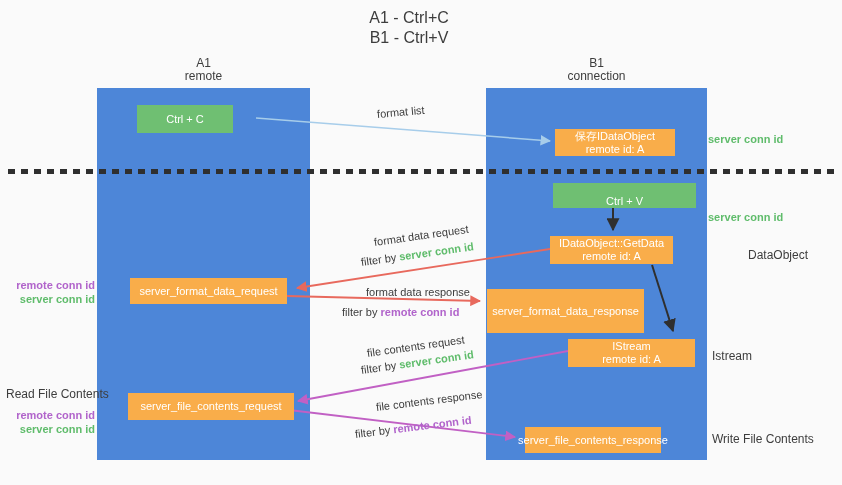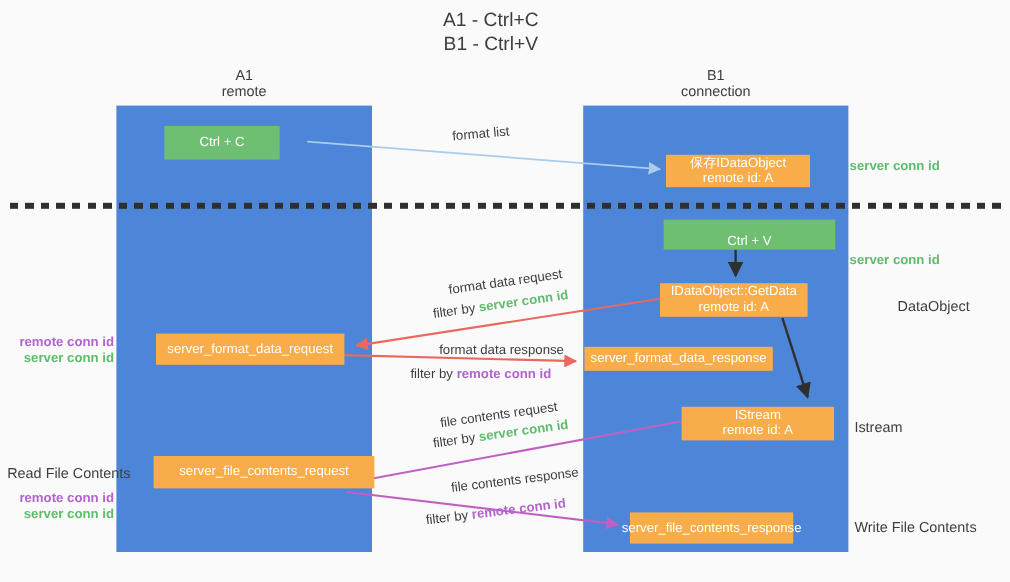--- a/index.html
+++ b/index.html
@@ -22,22 +22,22 @@
   .node{display:flex; align-items:center; justify-content:center; text-align:center;
         color:#ffffff; font-size:11px; line-height:13px;}
   .node.green{background:var(--box-green,#6fbf72);}
   .node.orange{background:var(--box-orange,#f9ad4a);}
   .n-ctrlc{left:137px; top:105px; width:96px; height:28px;}
   .n-save{left:555px; top:129px; width:120px; height:27px;}
   .n-ctrlv{left:553px; top:183px; width:143px; height:25px;align-items:flex-end;}
   .n-getdata{left:550px; top:236px; width:123px; height:28px;}
   .n-istream{left:568px; top:339px; width:127px; height:28px;}
   .n-fmtreq{left:130px; top:278px; width:157px; height:26px;}
-  .n-fmtres{left:487px; top:289px; width:157px; height:20px;}
-  .n-filereq{left:128px; top:380px; width:184px; height:27px;}
+  .n-fmtres{left:487px; top:289px; width:157px; height:44px;}
+  .n-filereq{left:128px; top:393px; width:166px; height:27px;}
   .n-fileres{left:525px; top:427px; width:136px; height:26px;}
   .dotted{left:8px; top:169px; width:830px; height:5px;
           background:repeating-linear-gradient(90deg, var(--arrow-black,#2f2f2f) 0 7px, transparent 7px 13px);}
   .edge-label{font-size:11px; color:var(--text-dark,#3d3d3d); white-space:nowrap; transform-origin:left center;}
   .rot8{transform:rotate(-8deg);} .rot7{transform:rotate(-7deg);} .rot5{transform:rotate(-5deg);}
   .green-id{color:var(--text-green,#5fbc6b); font-weight:bold;}
   .purple-id{color:var(--text-purple,#b164cb); font-weight:bold;}
   .side-label{font-size:12px; color:var(--text-dark,#3d3d3d); white-space:nowrap;}
   .conn-stack{width:95px; text-align:right; font-size:11px; line-height:14px; font-weight:bold; white-space:nowrap;}
   .conn-stack .remote{color:var(--text-purple,#b164cb);}

